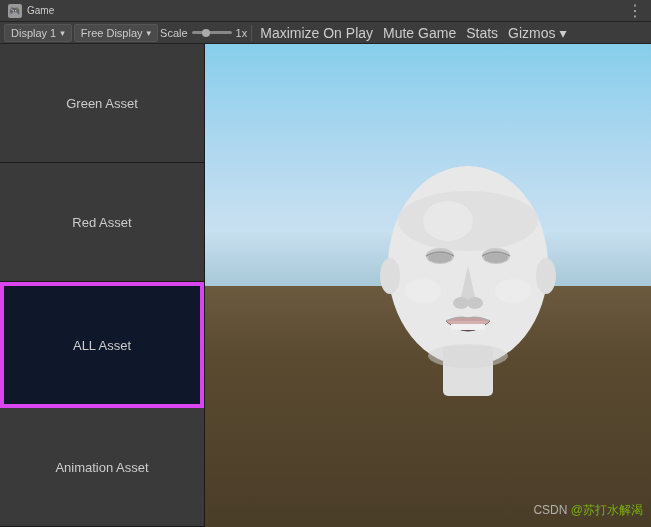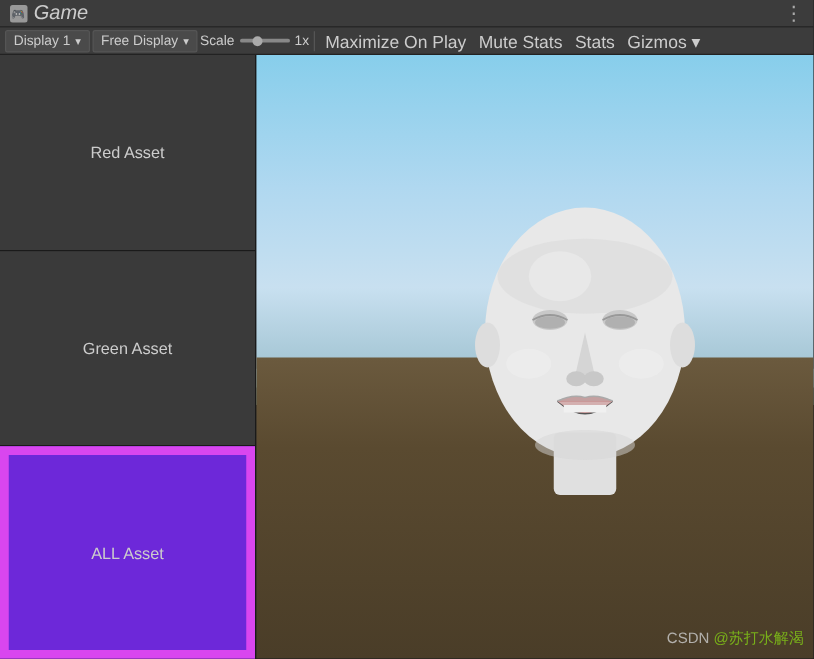--- a/index.html
+++ b/index.html
@@ -28,23 +28,22 @@
       margin-right: 5px;
       background: #999;
       border-radius: 2px;
       display: flex;
       align-items: center;
       justify-content: center;
       font-size: 9px;
       color: #333;
     }
     .title-bar-text {
-      font-size: 16px;
-      color: #ccc;
-      font-style: italic;
+      font-size: 10px;
+      color: #ccc;
     }
     .title-bar-spacer { flex: 1; }
     .title-bar-menu {
       font-size: 16px;
       color: #aaa;
       cursor: pointer;
     }
 
     
     .toolbar {
@@ -138,22 +137,22 @@
       font-size: 13px;
       cursor: pointer;
       display: flex;
       align-items: center;
       justify-content: center;
       flex: 1;
       min-height: 95px;
       position: relative;
     }
     .asset-btn.active {
-      background: #6d28d9;
-      border: 7px solid #d946ef;
+      background: #0f172a;
+      border: 4px solid #d946ef;
     }
     .asset-btn-label {
       font-size: 13px;
       color: #ccc;
     }
 
     
     .viewport {
       flex: 1;
       position: relative;
@@ -234,40 +233,43 @@
   </div>
   <div class="scale-control">
     <span>Scale</span>
     <div class="scale-slider">
       <div class="scale-slider-dot"></div>
     </div>
     <span>1x</span>
   </div>
   <div class="toolbar-separator"></div>
   <button class="toolbar-text-btn">Maximize On Play</button>
-  <button class="toolbar-text-btn">Mute Stats</button>
+  <button class="toolbar-text-btn">Mute Game</button>
   <button class="toolbar-text-btn">Stats</button>
   <button class="toolbar-text-btn">
     <span>Gizmos</span>
     <span> ▾</span>
   </button>
 </div>
 
 <div class="main">
 
   <div class="left-panel">
     <button class="asset-btn">
-      <span class="asset-btn-label">Red Asset</span>
+      <span class="asset-btn-label">Green Asset</span>
     </button>
     <button class="asset-btn">
-      <span class="asset-btn-label">Green Asset</span>
+      <span class="asset-btn-label">Red Asset</span>
     </button>
     <button class="asset-btn active">
       <span class="asset-btn-label">ALL Asset</span>
     </button>
+    <button class="asset-btn">
+      <span class="asset-btn-label">Animation Asset</span>
+    </button>
   </div>
 
   <div class="viewport">
 
     <div class="sky"></div>
 
     <div class="horizon"></div>
 
     <div class="ground"></div>
 

